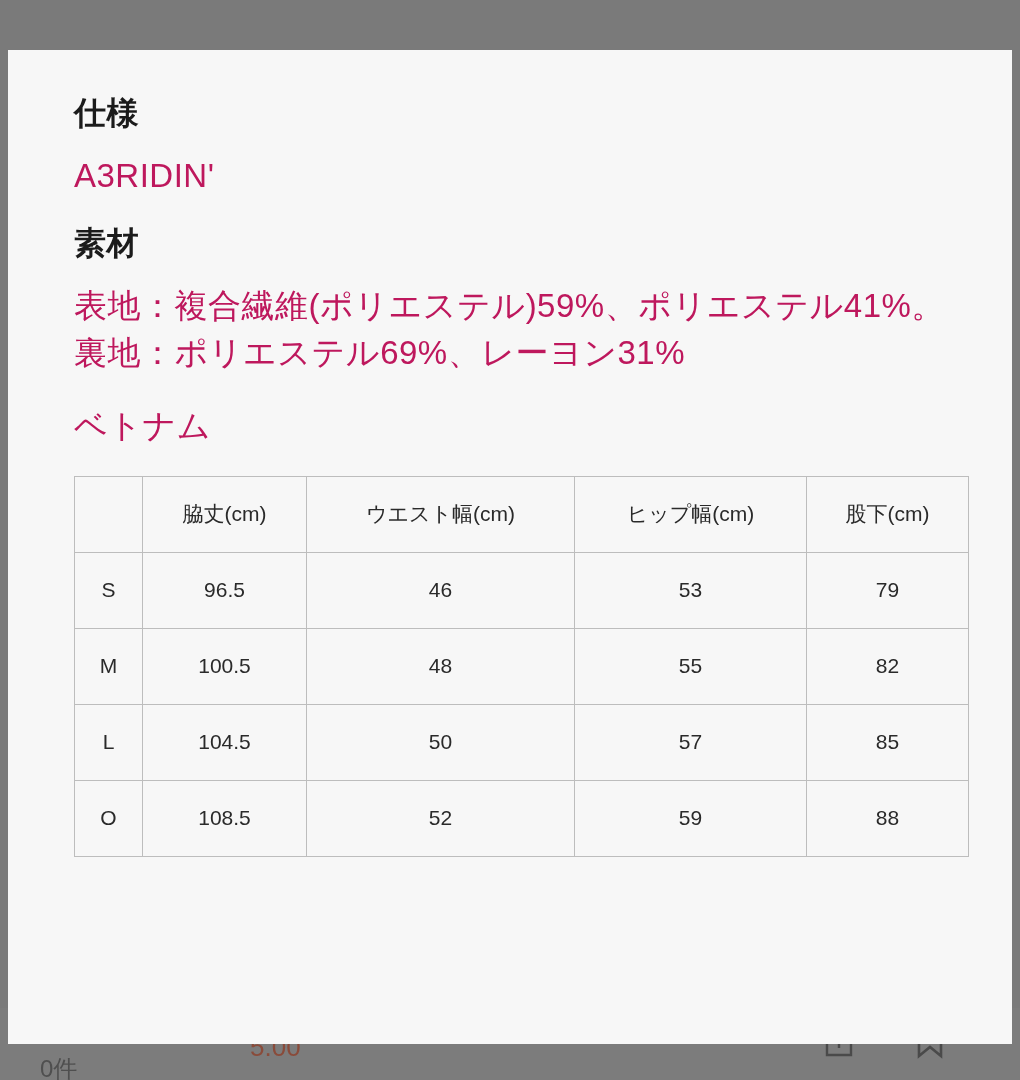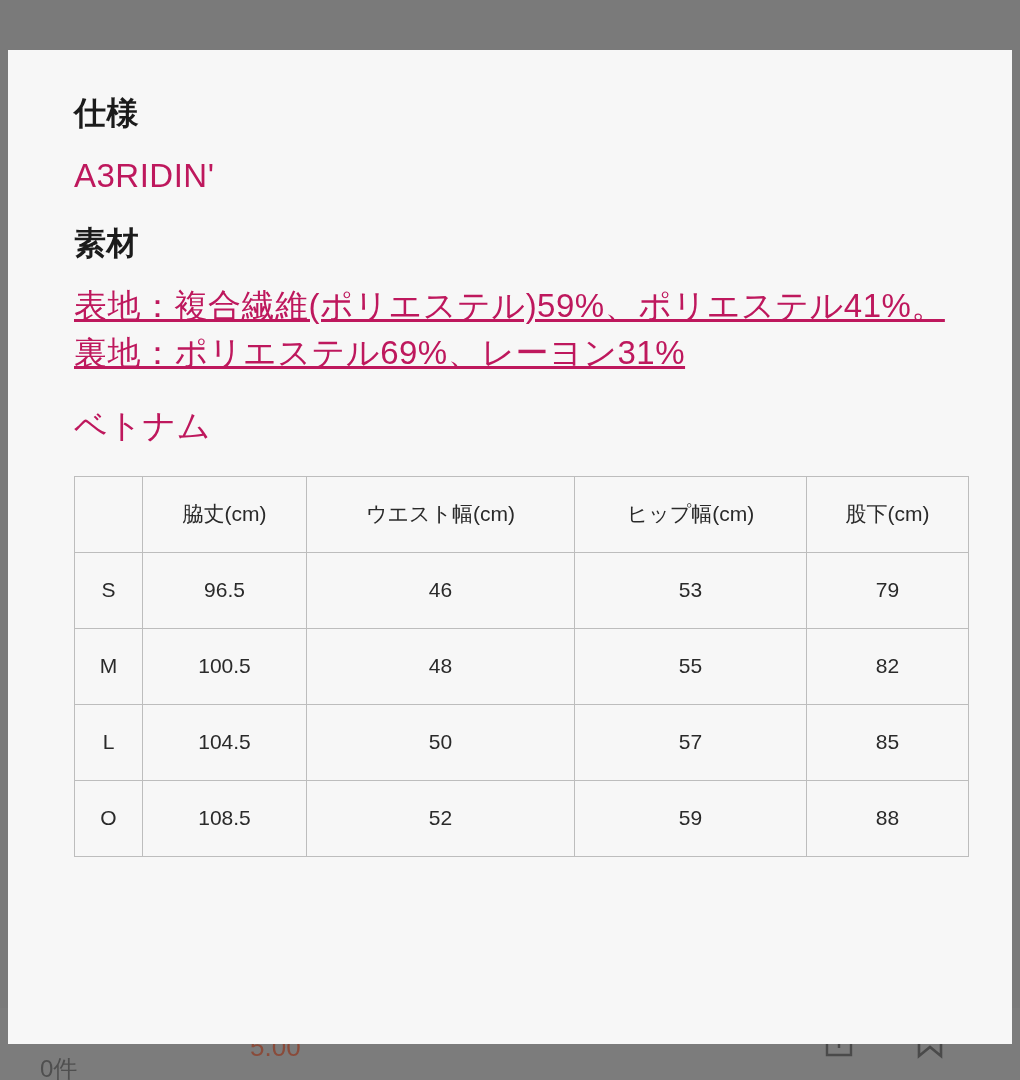--- a/index.html
+++ b/index.html
@@ -97,21 +97,21 @@
   }
   p.section-body {
     margin: 0 0 26px 0;
     font-size: 33px;
     font-weight: normal;
     color: #be185d;
     line-height: 1.42;
     letter-spacing: 0.5px;
   }
   .spec-value { margin-bottom: 34px; }
-  .material-value { margin-bottom: 30px; width: 900px; text-decoration: underline; }
+  .material-value { margin-bottom: 30px; width: 900px; }
   .origin-value { margin-bottom: 22px; }
 
   table.size-table {
     border-collapse: collapse;
     width: 894px;
     margin-left: 0;
     table-layout: fixed;
   }
   table.size-table td, table.size-table th {
     border: 1px solid #bdbdbd;

